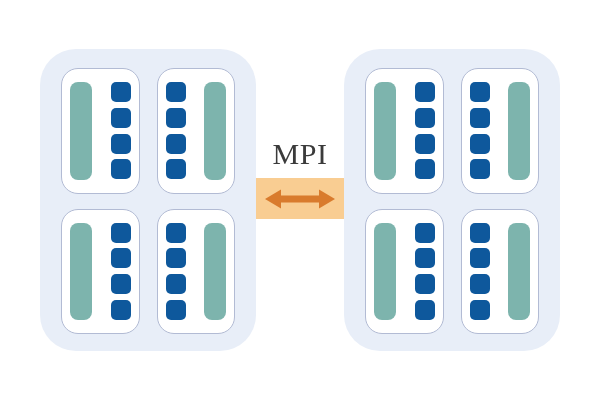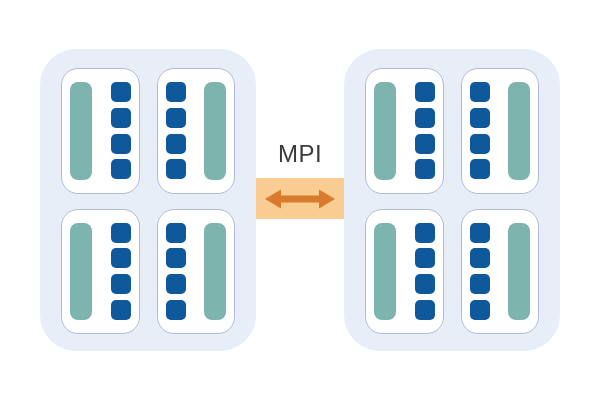--- a/index.html
+++ b/index.html
@@ -59,25 +59,26 @@
   }
 
   
   .mpi-link {
     position: absolute;
     left: 256px; top: 139px;
     width: 88px;
     text-align: center;
   }
   .mpi-label {
-    font-size: 24px;
+    font-size: 30px;
     line-height: 30px;
     color: var(--label-text, #3b3b3b);
     letter-spacing: 0.5px;
     margin-bottom: 9px;
+    font-family: Liberation Serif, serif;
   }
   .mpi-box {
     width: 88px; height: 41px;
     background: var(--link-background, #f9cd92);
     color: var(--arrow-orange, #d97b2d);
     display: flex;
     align-items: center;
     justify-content: center;
   }
   .mpi-box svg { display: block; }

